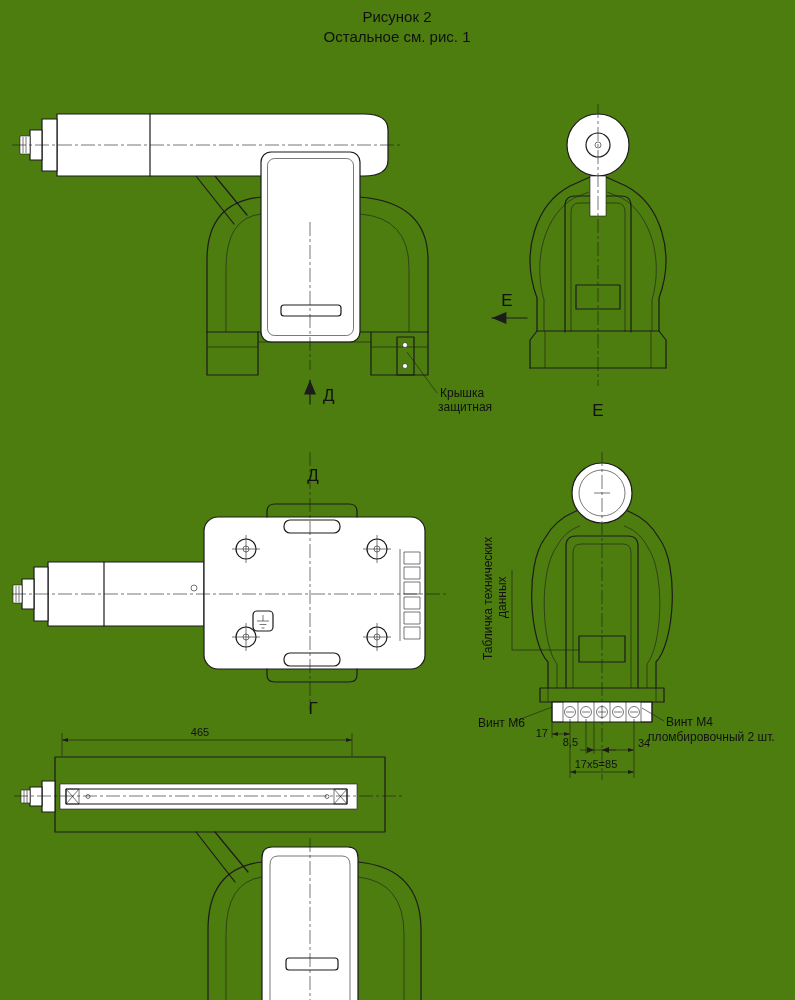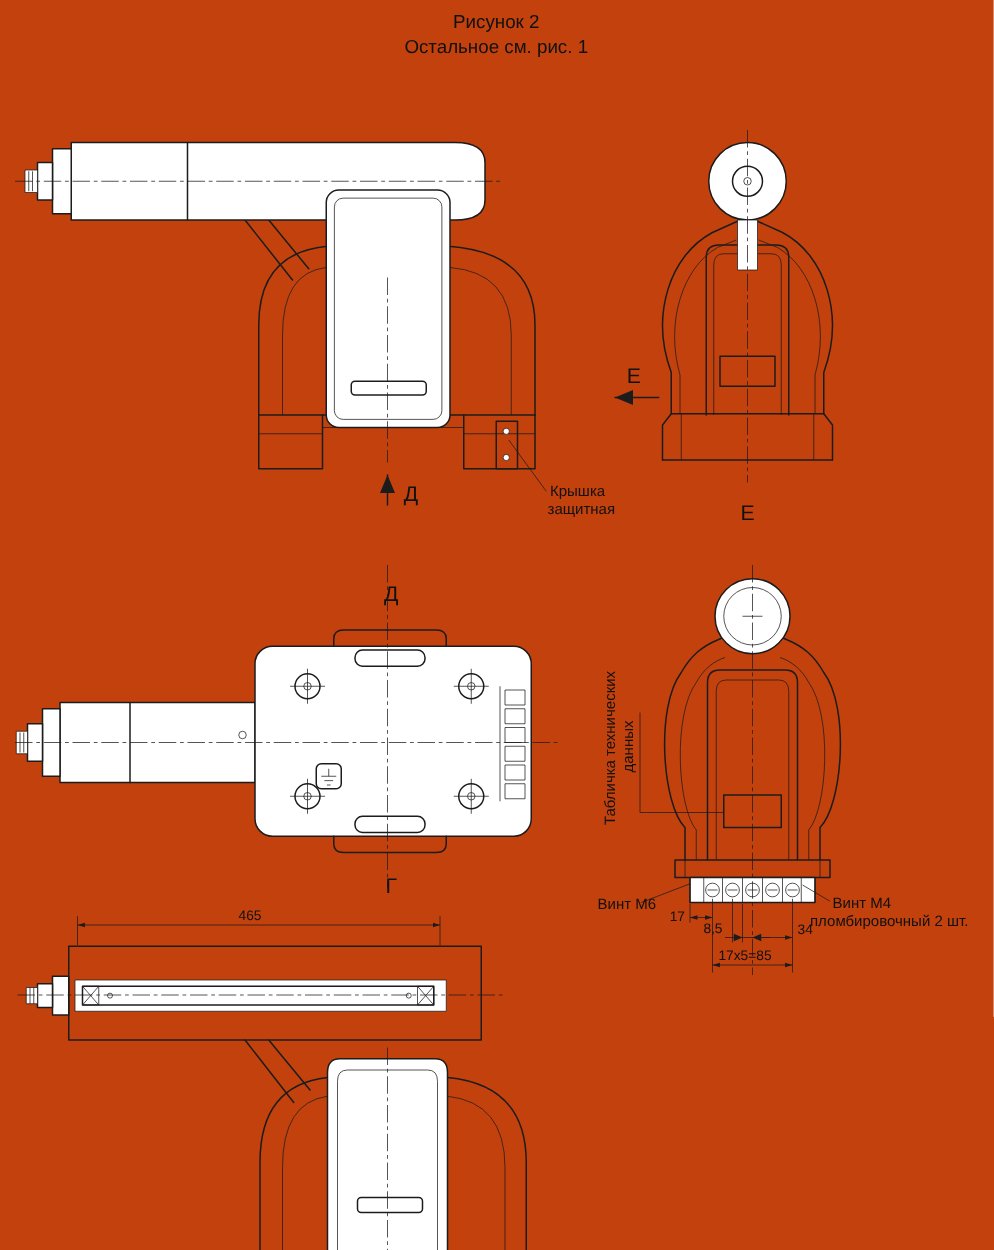--- a/index.html
+++ b/index.html
@@ -1,16 +1,16 @@
 <!DOCTYPE html>
 <html><head>
 <meta charset="utf-8">
 <style>
   html,body{margin:0;padding:0;background:#ffffff}
-  .canvas{position:relative;width:795px;height:1000px;background:#c2410c;font-family:"Liberation Sans",sans-serif;overflow:hidden}
+  .canvas{position:relative;width:795px;height:1000px;background:#4d7c0f;font-family:"Liberation Sans",sans-serif;overflow:hidden}
   svg{display:block}
   .ln{fill:none;stroke:#1c1c1c;stroke-width:1.2;stroke-linejoin:round;stroke-linecap:round}
   .thin{fill:none;stroke:#1c1c1c;stroke-width:.6;stroke-linejoin:round}
   .cl{fill:none;stroke:#1c1c1c;stroke-width:.6;stroke-dasharray:14 3 3 3}
   .wf{fill:#ffffff}
   .t15{font:15px "Liberation Sans",sans-serif;fill:#111}
   .t17{font:17px "Liberation Sans",sans-serif;fill:#111}
   .t12{font:12px "Liberation Sans",sans-serif;fill:#111}
   .t11{font:11px "Liberation Sans",sans-serif;fill:#111}
   .mid{text-anchor:middle}

